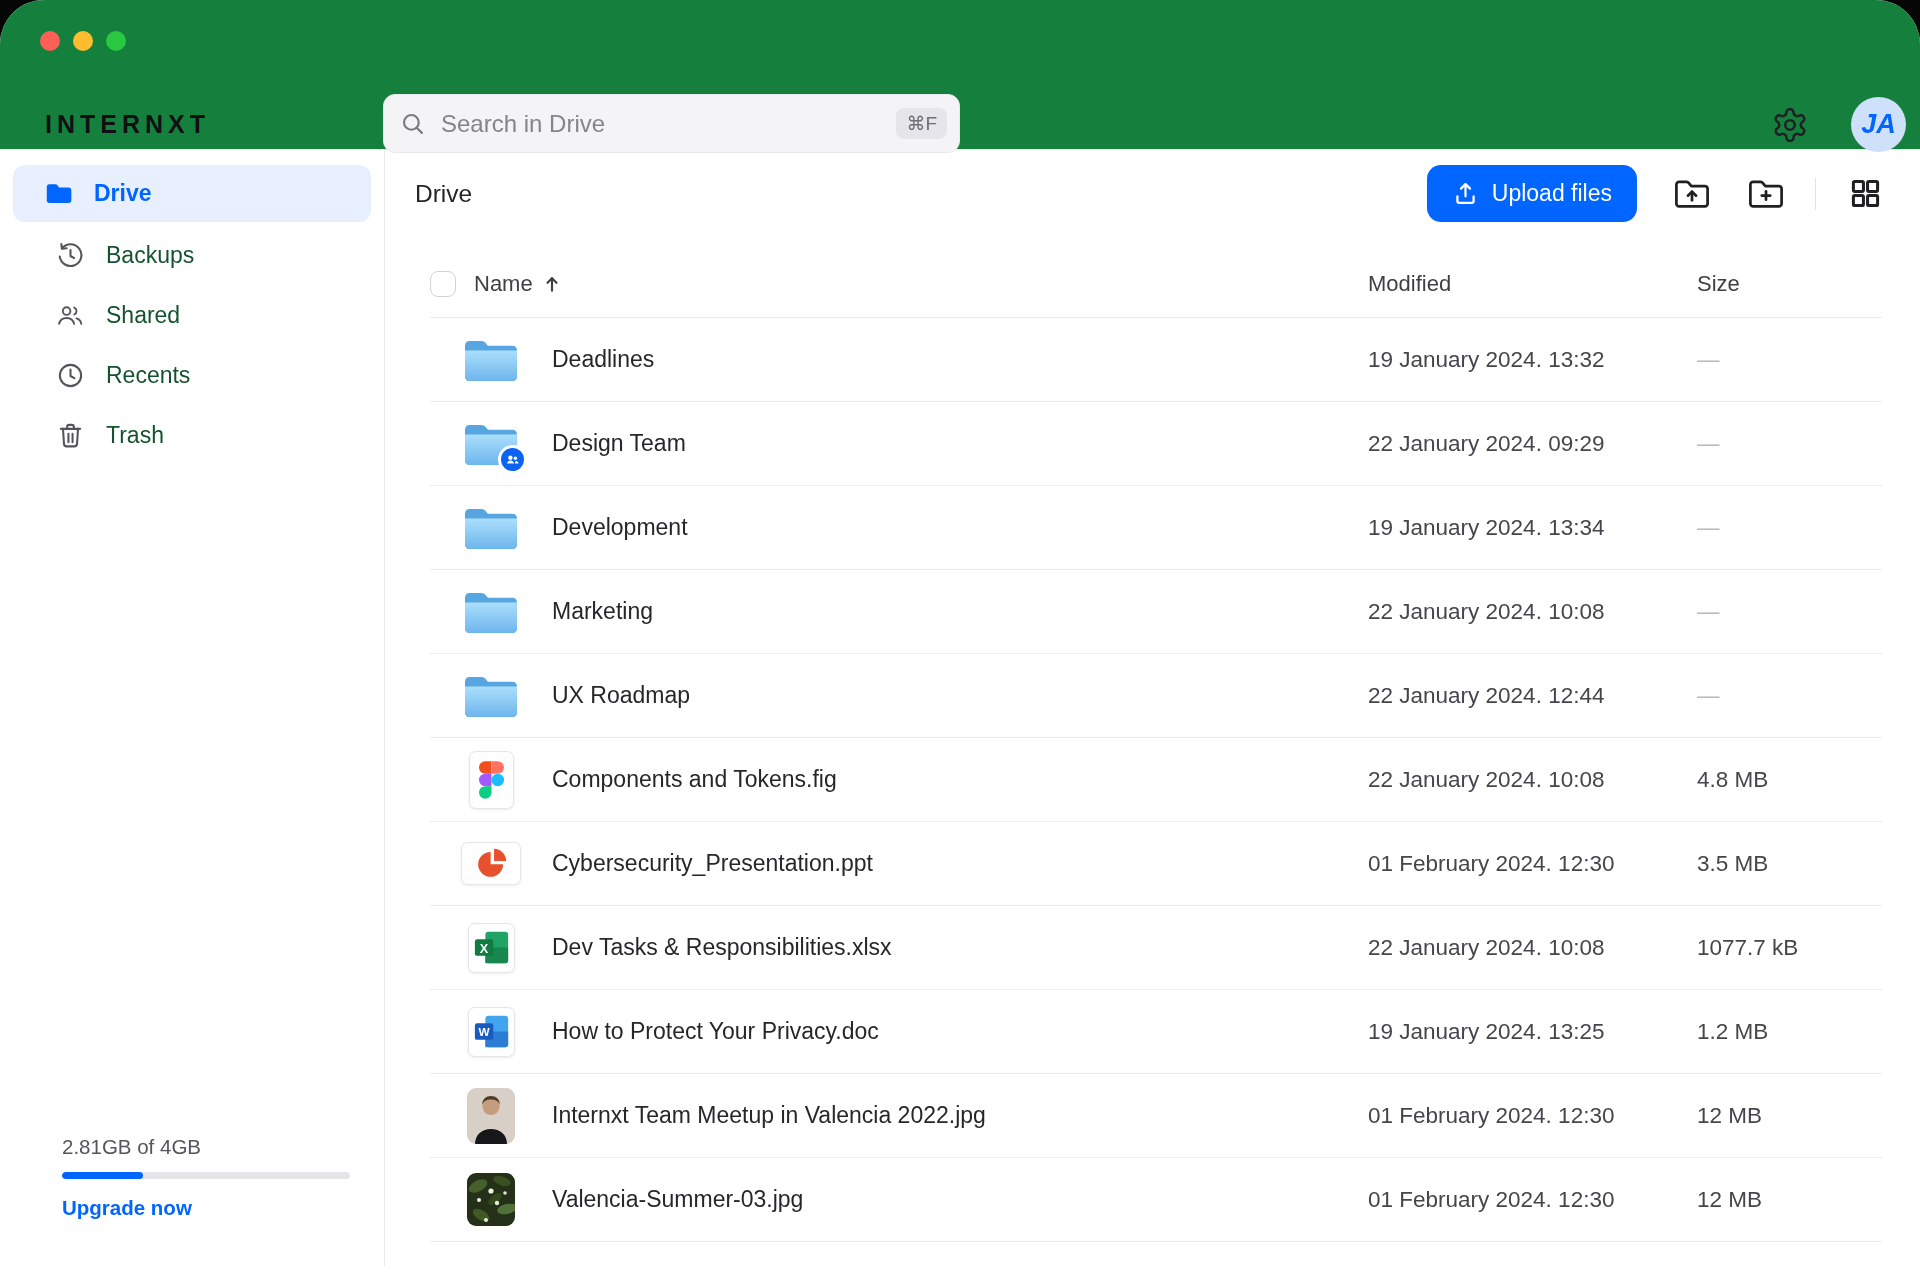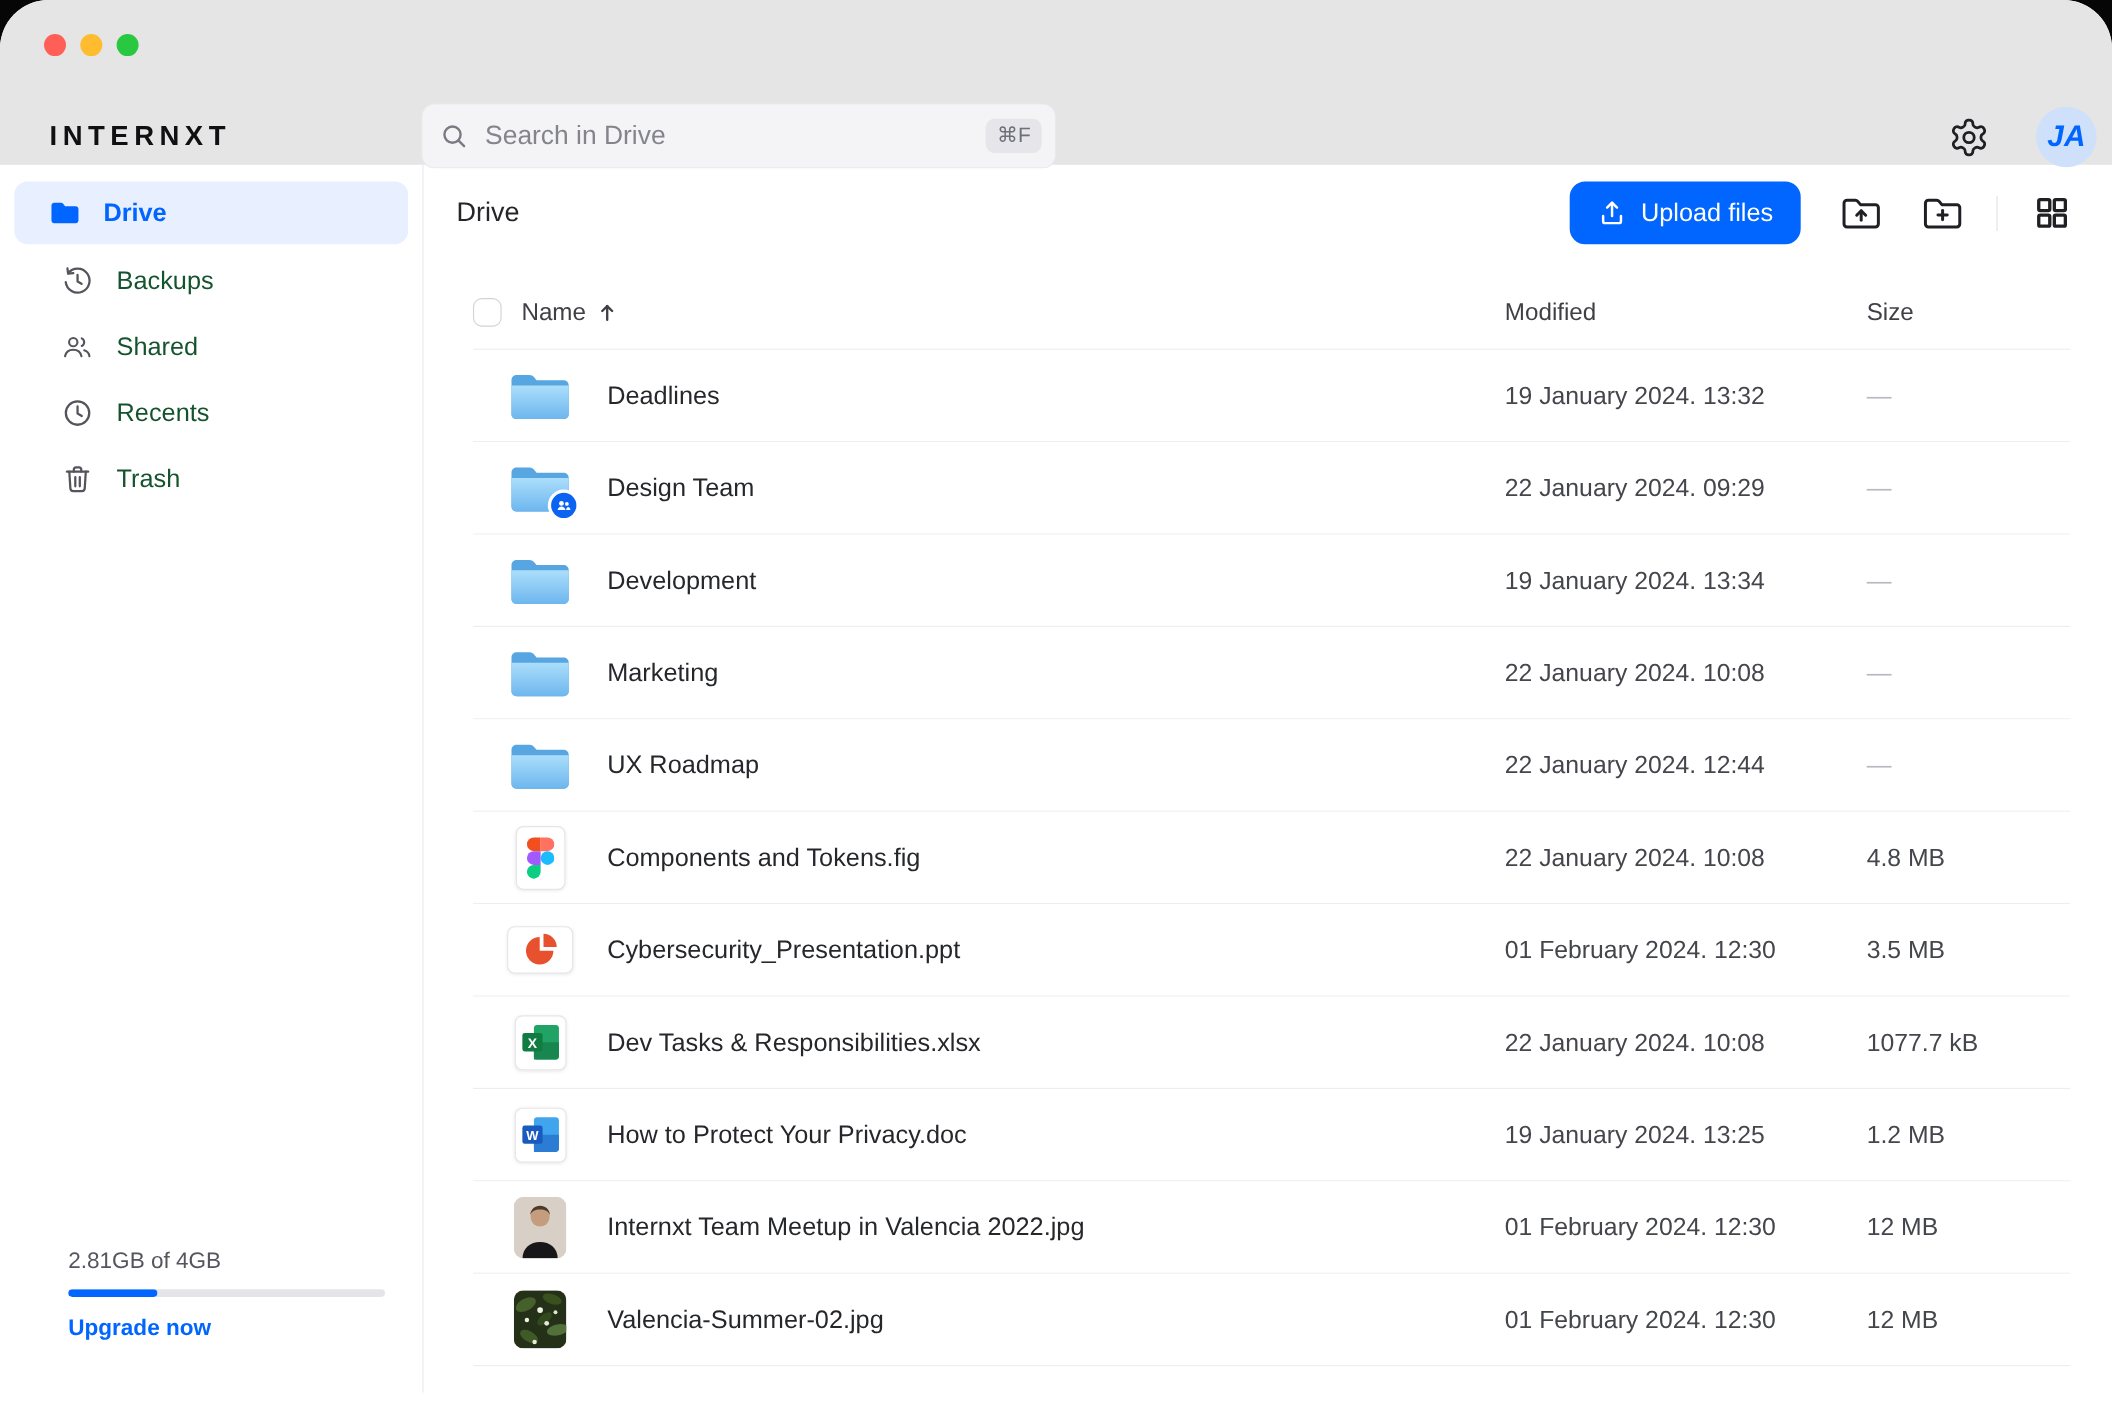--- a/index.html
+++ b/index.html
@@ -1,21 +1,21 @@
 <!DOCTYPE html>
 <html><head>
 <meta charset="utf-8">
 <style>
   html,body{margin:0;padding:0;background:#060606;}
   *{box-sizing:border-box;}
   body{font-family:"Liberation Sans","DejaVu Sans",sans-serif;-webkit-font-smoothing:antialiased;}
   .window{width:1920px;height:1281px;background:#fff;border-radius:44px 44px 0 0;overflow:hidden;position:relative;margin:0 auto;}
 
   
-  .topbar{height:150px;position:relative;background:#e5e5e5;border-bottom:1px solid #eaeaee;}
+  .topbar{height:150px;position:relative;background:#15803d;border-bottom:1px solid #eaeaee;}
   .traffic-lights{position:absolute;left:40px;top:31px;display:flex;gap:13px;}
   .tl{width:20px;height:20px;border-radius:50%;display:inline-block;}
   .tl.red{background:#ff5f57}.tl.yellow{background:#febc2e}.tl.green{background:#28c840}
   .logo{position:absolute;left:45px;top:124px;transform:translateY(-50%);font-size:25px;font-weight:800;letter-spacing:5px;color:#101012;}
   .search{position:absolute;left:383px;top:94px;width:577px;height:59px;background:#f4f4f6;border:1px solid #e9e9ed;border-radius:12px;display:flex;align-items:center;padding:0 12px 0 16px;}
   .search-icon{display:flex;flex:none;}
   .search-input{flex:1;margin-left:13px;border:0;outline:0;background:transparent;font-size:24px;color:#27272a;font-family:inherit;min-width:0;}
   .search-input::placeholder{color:#84848d;}
   .kbd{flex:none;background:#e5e5ea;color:#6f6f78;font-size:19px;border-radius:8px;padding:6px 10px;line-height:1;}
   .gear-btn{position:absolute;left:1770px;top:105px;width:40px;height:40px;background:none;border:0;padding:0;cursor:pointer;display:flex;align-items:center;justify-content:center;}
@@ -404,21 +404,21 @@
                     <ellipse cx="40" cy="36" rx="10" ry="5" fill="#52703a" transform="rotate(-12 40 36)"></ellipse>
                     <ellipse cx="14" cy="42" rx="9" ry="4.8" fill="#3f5a26" transform="rotate(30 14 42)"></ellipse>
                     <ellipse cx="28" cy="26" rx="8" ry="4" fill="#31491c" transform="rotate(-40 28 26)"></ellipse>
                     <circle cx="24" cy="18" r="2.6" fill="#eef2e4"></circle>
                     <circle cx="30" cy="30" r="2.2" fill="#e2e9d4"></circle>
                     <circle cx="12" cy="27" r="2" fill="#eef2e4"></circle>
                     <circle cx="38" cy="20" r="1.8" fill="#dde6cc"></circle>
                     <circle cx="19" cy="47" r="2" fill="#e6edd8"></circle>
                   </svg></span>
               </span>
-    <span class="cell-name">Valencia-Summer-02.jpg</span>
+    <span class="cell-name">Valencia-Summer-03.jpg</span>
     <span class="cell-mod">01 February 2024. 12:30</span>
     <span class="cell-size">12 MB</span>
   </div>
           </div>
       </div>
     </section>
   </div>
 </div>
 
 </body></html>

